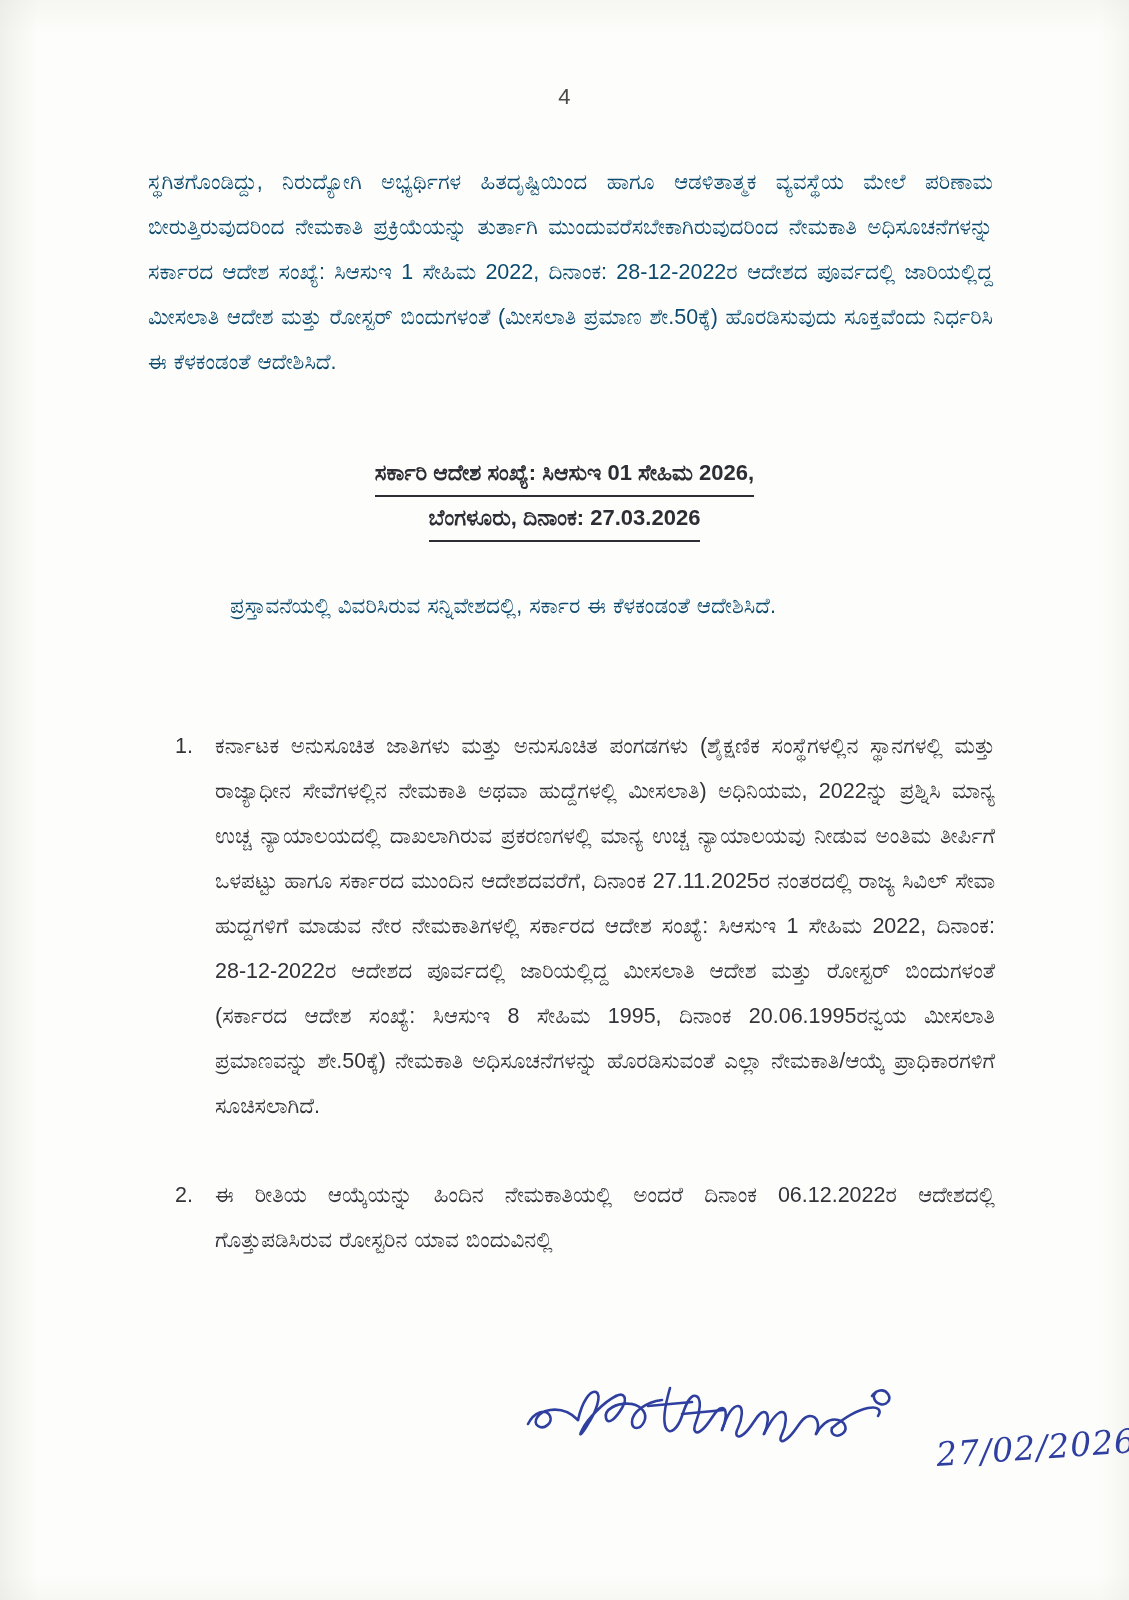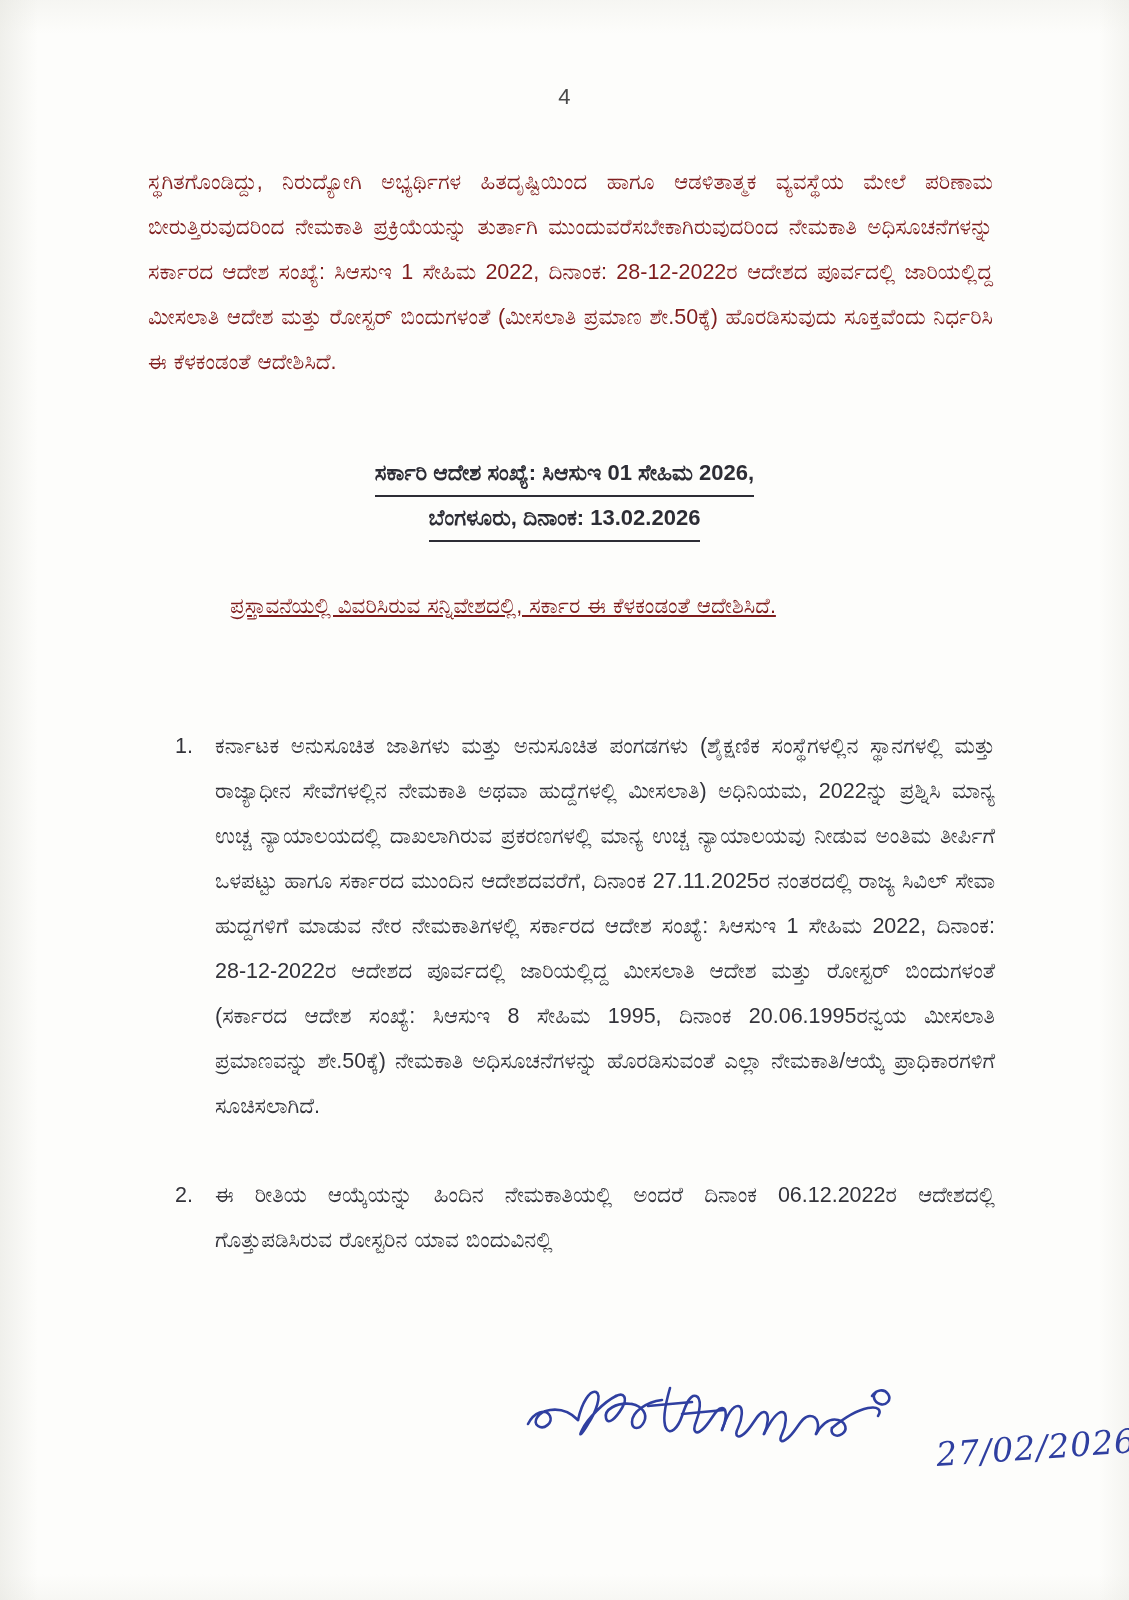--- a/index.html
+++ b/index.html
@@ -44,21 +44,21 @@
     text-align: center;
     font-size: 22px;
     color: #4b4b4b;
     letter-spacing: 0.5px;
   }
 
   .body-text {
     position: absolute;
     left: 148px;
     width: 845px;
-    color: #7f1d1d;
+    color: #0c4a6e;
     font-size: 21.5px;
     line-height: 45px;
     text-align: justify;
     text-justify: inter-word;
     word-spacing: 1px;
   }
 
   .para-intro {
     top: 160px;
   }
@@ -76,21 +76,20 @@
   }
   .order-heading .hline {
     display: inline-block;
     border-bottom: 2px solid #2d2d35;
     padding-bottom: 1px;
   }
 
   .para-directive {
     top: 584px;
     text-indent: 82px;
-    text-decoration: underline;
   }
 
   .ol-items {
     position: absolute;
     left: 175px;
     width: 820px;
     top: 724px;
   }
 
   .ol-item {
@@ -150,21 +149,21 @@
 
   <div class="page-number">4</div>
 
   <div class="body-text para-intro">ಸ್ಥಗಿತಗೊಂಡಿದ್ದು, ನಿರುದ್ಯೋಗಿ ಅಭ್ಯರ್ಥಿಗಳ ಹಿತದೃಷ್ಟಿಯಿಂದ ಹಾಗೂ ಆಡಳಿತಾತ್ಮಕ ವ್ಯವಸ್ಥೆಯ ಮೇಲೆ ಪರಿಣಾಮ ಬೀರುತ್ತಿರುವುದರಿಂದ ನೇಮಕಾತಿ ಪ್ರಕ್ರಿಯೆಯನ್ನು ತುರ್ತಾಗಿ ಮುಂದುವರೆಸಬೇಕಾಗಿರುವುದರಿಂದ ನೇಮಕಾತಿ ಅಧಿಸೂಚನೆಗಳನ್ನು ಸರ್ಕಾರದ ಆದೇಶ ಸಂಖ್ಯೆ: ಸಿಆಸುಇ 1 ಸೇಹಿಮ 2022, ದಿನಾಂಕ: 28-12-2022ರ ಆದೇಶದ ಪೂರ್ವದಲ್ಲಿ ಜಾರಿಯಲ್ಲಿದ್ದ ಮೀಸಲಾತಿ ಆದೇಶ ಮತ್ತು ರೋಸ್ಟರ್ ಬಿಂದುಗಳಂತೆ (ಮೀಸಲಾತಿ ಪ್ರಮಾಣ ಶೇ.50ಕ್ಕೆ) ಹೊರಡಿಸುವುದು ಸೂಕ್ತವೆಂದು ನಿರ್ಧರಿಸಿ ಈ ಕೆಳಕಂಡಂತೆ ಆದೇಶಿಸಿದೆ.</div>
 
   <div class="order-heading">
     <div>
       <span class="hline">ಸರ್ಕಾರಿ ಆದೇಶ ಸಂಖ್ಯೆ: ಸಿಆಸುಇ 01 ಸೇಹಿಮ 2026,</span>
     </div>
     <div>
-      <span class="hline">ಬೆಂಗಳೂರು, ದಿನಾಂಕ: 13.02.2026</span>
+      <span class="hline">ಬೆಂಗಳೂರು, ದಿನಾಂಕ: 27.03.2026</span>
     </div>
   </div>
 
   <div class="body-text para-directive">ಪ್ರಸ್ತಾವನೆಯಲ್ಲಿ ವಿವರಿಸಿರುವ ಸನ್ನಿವೇಶದಲ್ಲಿ, ಸರ್ಕಾರ ಈ ಕೆಳಕಂಡಂತೆ ಆದೇಶಿಸಿದೆ.</div>
 
   <div class="ol-items">
 
     <div class="ol-item">
       <span class="ol-marker">1.</span>
       <span>ಕರ್ನಾಟಕ ಅನುಸೂಚಿತ ಜಾತಿಗಳು ಮತ್ತು ಅನುಸೂಚಿತ ಪಂಗಡಗಳು (ಶೈಕ್ಷಣಿಕ ಸಂಸ್ಥೆಗಳಲ್ಲಿನ ಸ್ಥಾನಗಳಲ್ಲಿ ಮತ್ತು ರಾಜ್ಯಾಧೀನ ಸೇವೆಗಳಲ್ಲಿನ ನೇಮಕಾತಿ ಅಥವಾ ಹುದ್ದೆಗಳಲ್ಲಿ ಮೀಸಲಾತಿ) ಅಧಿನಿಯಮ, 2022ನ್ನು ಪ್ರಶ್ನಿಸಿ ಮಾನ್ಯ ಉಚ್ಚ ನ್ಯಾಯಾಲಯದಲ್ಲಿ ದಾಖಲಾಗಿರುವ ಪ್ರಕರಣಗಳಲ್ಲಿ ಮಾನ್ಯ ಉಚ್ಚ ನ್ಯಾಯಾಲಯವು ನೀಡುವ ಅಂತಿಮ ತೀರ್ಪಿಗೆ ಒಳಪಟ್ಟು ಹಾಗೂ ಸರ್ಕಾರದ ಮುಂದಿನ ಆದೇಶದವರೆಗೆ, ದಿನಾಂಕ 27.11.2025ರ ನಂತರದಲ್ಲಿ ರಾಜ್ಯ ಸಿವಿಲ್ ಸೇವಾ ಹುದ್ದಗಳಿಗೆ ಮಾಡುವ ನೇರ ನೇಮಕಾತಿಗಳಲ್ಲಿ ಸರ್ಕಾರದ ಆದೇಶ ಸಂಖ್ಯೆ: ಸಿಆಸುಇ 1 ಸೇಹಿಮ 2022, ದಿನಾಂಕ: 28-12-2022ರ ಆದೇಶದ ಪೂರ್ವದಲ್ಲಿ ಜಾರಿಯಲ್ಲಿದ್ದ ಮೀಸಲಾತಿ ಆದೇಶ ಮತ್ತು ರೋಸ್ಟರ್ ಬಿಂದುಗಳಂತೆ (ಸರ್ಕಾರದ ಆದೇಶ ಸಂಖ್ಯೆ: ಸಿಆಸುಇ 8 ಸೇಹಿಮ 1995, ದಿನಾಂಕ 20.06.1995ರನ್ವಯ ಮೀಸಲಾತಿ ಪ್ರಮಾಣವನ್ನು ಶೇ.50ಕ್ಕೆ) ನೇಮಕಾತಿ ಅಧಿಸೂಚನೆಗಳನ್ನು ಹೊರಡಿಸುವಂತೆ ಎಲ್ಲಾ ನೇಮಕಾತಿ/ಆಯ್ಕೆ ಪ್ರಾಧಿಕಾರಗಳಿಗೆ ಸೂಚಿಸಲಾಗಿದೆ.</span>

